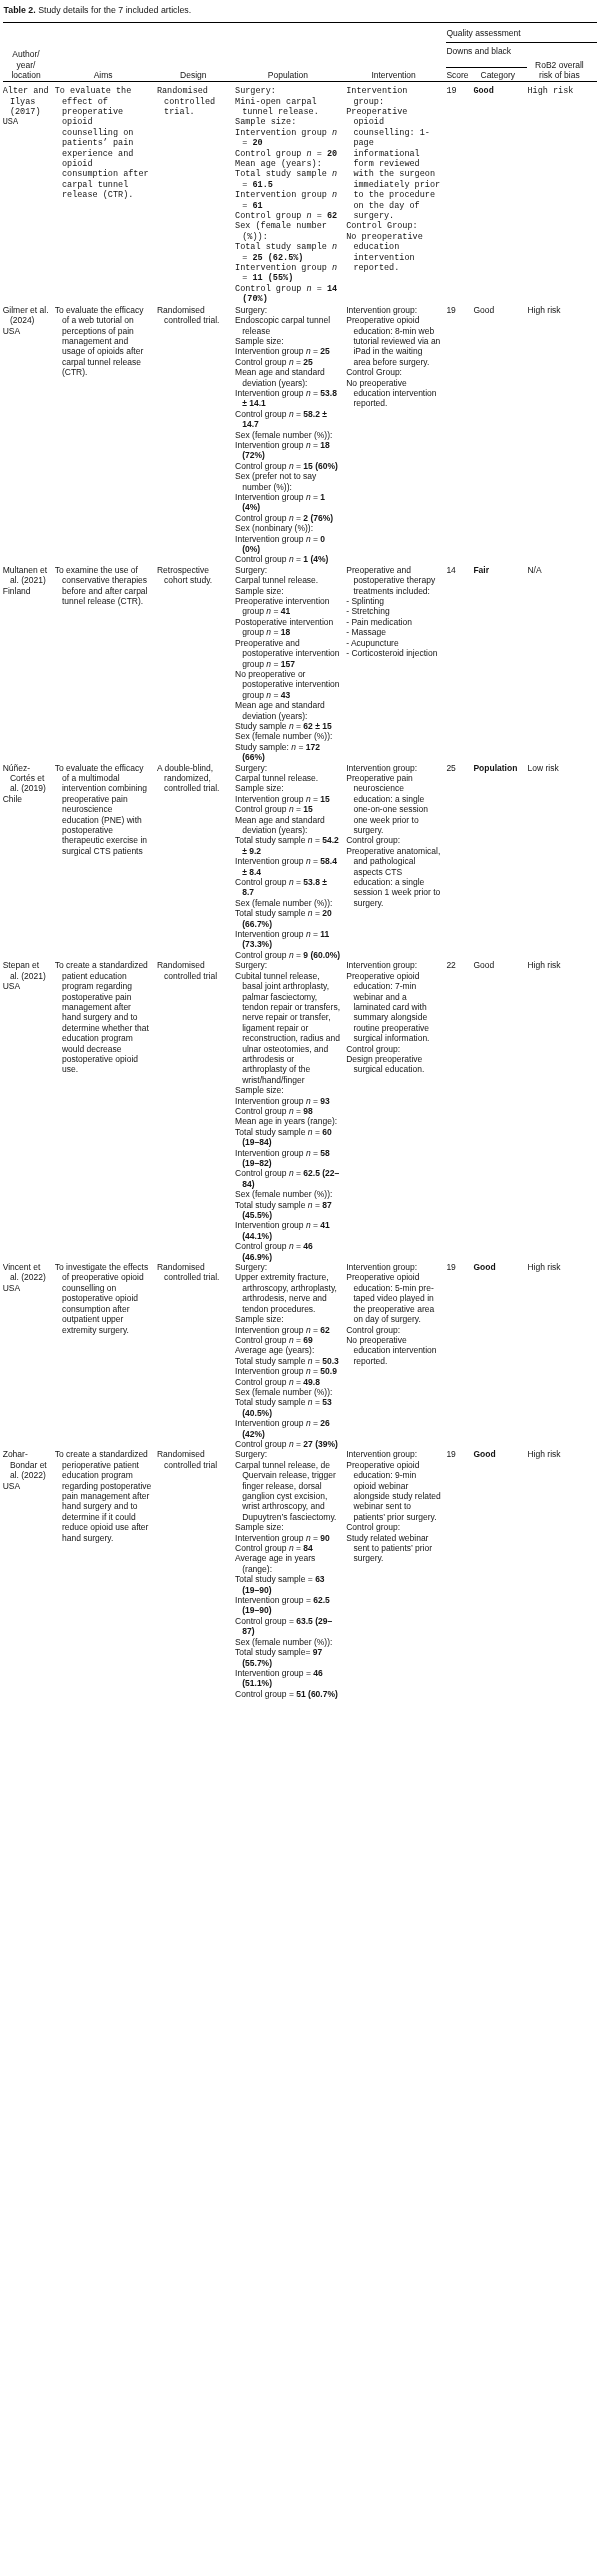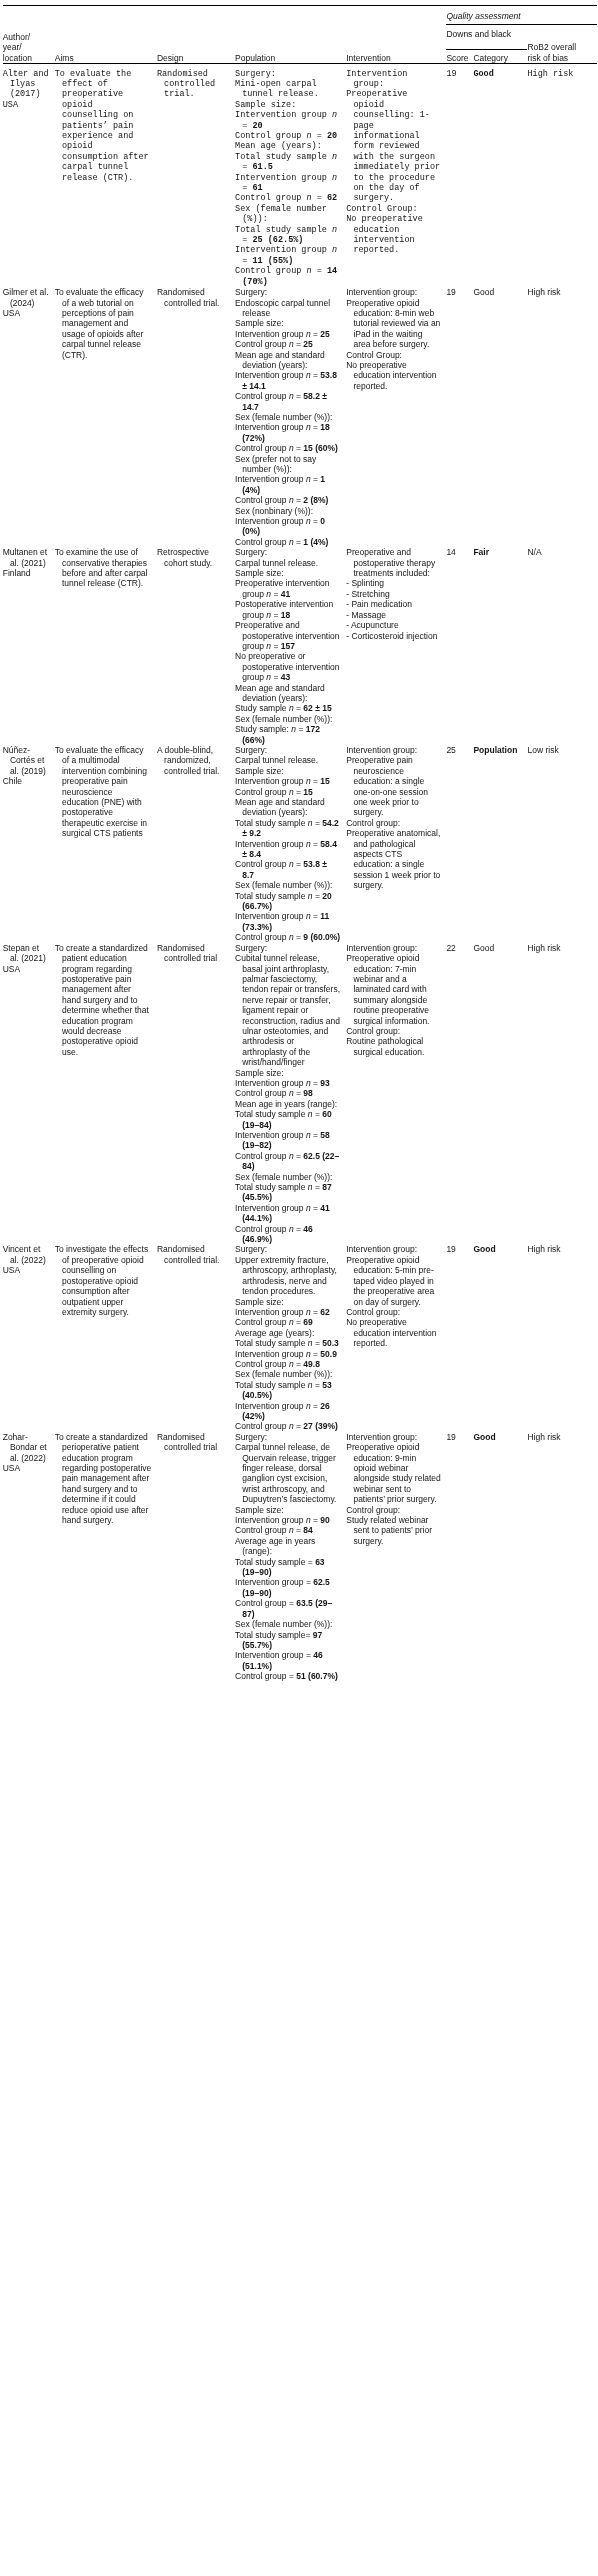--- a/index.html
+++ b/index.html
@@ -23,42 +23,45 @@
   }
   th, td {
     text-align: left;
     font-weight: normal;
     vertical-align: top;
     padding: 0 5.4px 0 0;
     box-sizing: border-box;
     overflow: hidden;
   }
   thead th { vertical-align: bottom; padding-top: 2.7px; }
-  thead th.bb { border-bottom: 0.9px solid #000; padding-bottom: 0; }
-  th.qa  { border-bottom: 0.9px solid #000; vertical-align: top; padding-bottom: 2.7px; padding-top: 5.4px; font-style: italic; }
+  thead th.bb { border-bottom: 0.9px solid #000; padding-bottom: 0; text-align: center; }
+  th.qa  { border-bottom: 0.9px solid #000; vertical-align: top; padding-bottom: 2.7px; padding-top: 5.4px; }
   th.dab { border-bottom: 0.9px solid #000; vertical-align: top; padding-bottom: 10px; padding-top: 3.6px; }
   tbody tr:first-child td { padding-top: 4.5px; font-family: Liberation Mono, monospace; }
   .hang { padding-left: 7.2px; text-indent: -7.2px; }
   .b { font-weight: bold; }
   td i { font-style: italic; }
   td b { font-weight: bold; }
   
   .c-author { width: 52px; }
   .c-aims { width: 102px; }
   .c-design { width: 78px; }
   .c-pop { width: 111px; }
   .c-int { width: 100px; }
   .c-score { width: 27px; }
   .c-cat { width: 54px; }
   .c-rob { width: 69px; }
 </style>
 </head>
 <body>
 
 <div class="paper">
+  <div class="caption">
+    <span class="cap-label">Table 2.</span><span> Study details for the 7 included articles.</span>
+  </div>
 
   <table>
     <colgroup>
       <col class="c-author">
         <col class="c-aims">
         <col class="c-design">
         <col class="c-pop">
       <col class="c-int">
         <col class="c-score">
         <col class="c-cat">
@@ -143,21 +146,21 @@
             <div class="hang">Intervention group <i>n</i> = <b>25</b></div>
             <div class="hang">Control group <i>n</i> = <b>25</b></div>
             <div class="hang">Mean age and standard deviation (years):</div>
             <div class="hang">Intervention group <i>n</i> = <b>53.8 ± 14.1</b></div>
             <div class="hang">Control group <i>n</i> = <b>58.2 ± 14.7</b></div>
             <div class="hang">Sex (female number (%)):</div>
             <div class="hang">Intervention group <i>n</i> = <b>18 (72%)</b></div>
             <div class="hang">Control group <i>n</i> = <b>15 (60%)</b></div>
             <div class="hang">Sex (prefer not to say number (%)):</div>
             <div class="hang">Intervention group <i>n</i> = <b>1 (4%)</b></div>
-            <div class="hang">Control group <i>n</i> = <b>2 (8%)</b></div>
+            <div class="hang">Control group <i>n</i> = <b>2 (76%)</b></div>
             <div class="hang">Sex (nonbinary (%)):</div>
             <div class="hang">Intervention group <i>n</i> = <b>0 (0%)</b></div>
             <div class="hang">Control group <i>n</i> = <b>1 (4%)</b></div>
           </td>
           <td>
             <div class="hang">Intervention group:</div>
             <div class="hang">Preoperative opioid education: 8-min web tutorial reviewed via an iPad in the waiting area before surgery.</div>
             <div class="hang">Control Group:</div>
             <div class="hang">No preoperative education intervention reported.</div>
           </td>
@@ -261,21 +264,21 @@
             <div class="hang">Control group <i>n</i> = <b>62.5 (22–84)</b></div>
             <div class="hang">Sex (female number (%)):</div>
             <div class="hang">Total study sample <i>n</i> = <b>87 (45.5%)</b></div>
             <div class="hang">Intervention group <i>n</i> = <b>41 (44.1%)</b></div>
             <div class="hang">Control group <i>n</i> = <b>46 (46.9%)</b></div>
           </td>
           <td>
             <div class="hang">Intervention group:</div>
             <div class="hang">Preoperative opioid education: 7-min webinar and a laminated card with summary alongside routine preoperative surgical information.</div>
             <div class="hang">Control group:</div>
-            <div class="hang">Routine pathological surgical education.</div>
+            <div class="hang">Design preoperative surgical education.</div>
           </td>
           <td>22</td>
           <td>Good</td>
           <td>High risk</td>
         </tr>
         <tr>
           <td>
             <div class="hang">Vincent et al. (2022)</div>
             <div class="hang">USA</div>
           </td>

